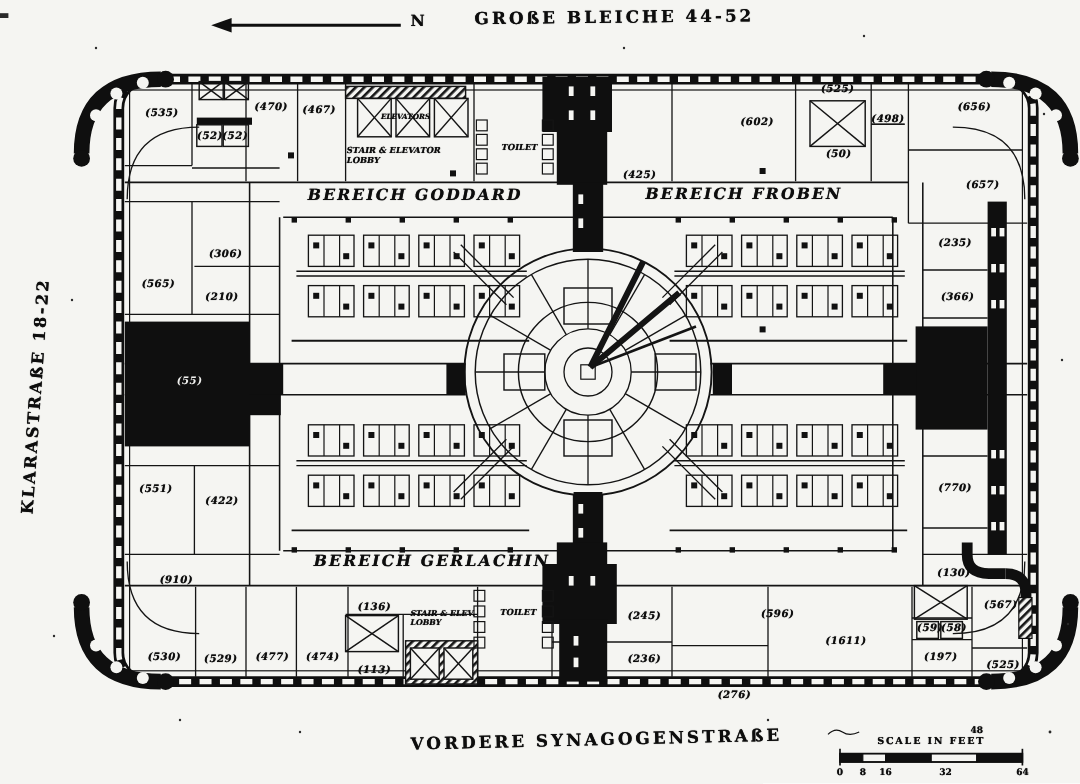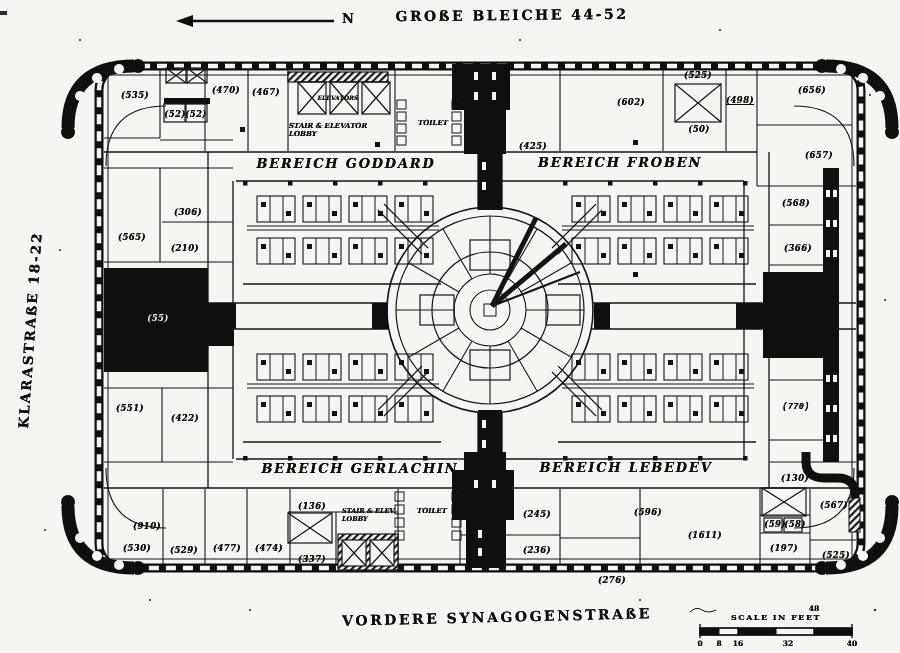--- a/index.html
+++ b/index.html
@@ -361,67 +361,66 @@
 </svg>
 
 <div id="labels">
   <span class="lbl street street-top" style="left:512px;top:15px;">GROßE BLEICHE 44-52</span>
   <span class="lbl street street-left" style="left:30px;top:330px;">KLARASTRAßE 18-22</span>
   <span class="lbl street street-bottom" style="left:497px;top:617px;">VORDERE SYNAGOGENSTRAßE</span>
   <span class="lbl north" style="left:348px;top:18px;">N</span>
   <span class="lbl quadrant" style="left:346px;top:163px;">BEREICH GODDARD</span>
   <span class="lbl quadrant" style="left:620px;top:162px;">BEREICH FROBEN</span>
   <span class="lbl quadrant" style="left:360px;top:468px;">BEREICH GERLACHIN</span>
-  <span class="lbl quadrant" style="left:626px;top:467px;">BEREICH LEBEDEV</span>
   <span class="lbl scale-label" style="left:776px;top:617px;">SCALE IN FEET</span>
 <span class="lbl room" style="left: 135px; top: 95px;">(535)</span>
       <span class="lbl room" style="left: 175px; top: 114px;">(52)</span>
       <span class="lbl room" style="left: 196px; top: 114px;">(52)</span>
       <span class="lbl room" style="left: 226px; top: 90px;">(470)</span>
       <span class="lbl room" style="left: 266px; top: 92px;">(467)</span>
       <span class="lbl room" style="left: 533px; top: 122px; margin-top: 24px;">(425)</span>
       <span class="lbl room" style="left: 631px; top: 102px;">(602)</span>
       <span class="lbl room" style="left: 698px; top: 75px;">(525)</span>
       <span class="lbl room" style="left: 740px; top: 100px; text-decoration: underline;">(498)</span>
       <span class="lbl room" style="left: 699px; top: 129px;">(50)</span>
       <span class="lbl room" style="left: 812px; top: 90px;">(656)</span>
       <span class="lbl room" style="left: 819px; top: 155px;">(657)</span>
-      <span class="lbl room" style="left: 796px; top: 203px;">(568)</span>
+      <span class="lbl room" style="left: 796px; top: 203px;">(235)</span>
       <span class="lbl room" style="left: 798px; top: 248px;">(366)</span>
       <span class="lbl room" style="left: 132px; top: 237px;">(565)</span>
       <span class="lbl room" style="left: 188px; top: 212px;">(306)</span>
       <span class="lbl room" style="left: 185px; top: 248px;">(210)</span>
       <span class="lbl room white" style="left: 158px; top: 318px;">(55)</span>
       <span class="lbl room" style="left: 130px; top: 408px;">(551)</span>
       <span class="lbl room" style="left: 185px; top: 418px;">(422)</span>
-      <span class="lbl room" style="left: 796px; top: 407px; font-family: Liberation Mono, monospace;">(770)</span>
+      <span class="lbl room" style="left: 796px; top: 407px;">(770)</span>
       <span class="lbl room" style="left: 785px; top: 478px; padding-left: 20px;">(130)</span>
-      <span class="lbl room" style="left: 147px; top: 484px; margin-top: 42px;">(910)</span>
+      <span class="lbl room" style="left: 147px; top: 484px;">(910)</span>
       <span class="lbl room" style="left: 137px; top: 548px;">(530)</span>
       <span class="lbl room" style="left: 184px; top: 550px; font-style: italic;">(529)</span>
       <span class="lbl room" style="left: 227px; top: 548px;">(477)</span>
       <span class="lbl room" style="left: 269px; top: 548px;">(474)</span>
       <span class="lbl room" style="left: 312px; top: 506px;">(136)</span>
-      <span class="lbl room" style="left: 312px; top: 559px;">(337)</span>
+      <span class="lbl room" style="left: 312px; top: 559px;">(113)</span>
       <span class="lbl room" style="left: 537px; top: 514px;">(245)</span>
       <span class="lbl room" style="left: 537px; top: 550px;">(236)</span>
       <span class="lbl room" style="left: 604px; top: 512px; margin-left: 44px;">(596)</span>
       <span class="lbl room" style="left: 612px; top: 580px;">(276)</span>
       <span class="lbl room" style="left: 705px; top: 535px;">(1611)</span>
       <span class="lbl room" style="left: 775px; top: 524px;">(59)</span>
       <span class="lbl room" style="left: 795px; top: 524px;">(58)</span>
       <span class="lbl room" style="left: 784px; top: 548px;">(197)</span>
       <span class="lbl room" style="left: 834px; top: 505px;">(567)</span>
       <span class="lbl room" style="left: 836px; top: 555px;">(525)</span>
       <span class="lbl facility" style="left: 338px; top: 98px; font-size: 6px; width: auto; white-space: nowrap;">ELEVATORS</span>
       <span class="lbl facility" style="left: 337px; top: 130px; font-size: 7px; width: 96px; white-space: normal;">STAIR &amp; ELEVATOR LOBBY</span>
       <span class="lbl facility" style="left: 433px; top: 123px; font-size: 7px; width: auto; white-space: nowrap;">TOILET</span>
       <span class="lbl facility" style="left: 432px; top: 511px; font-size: 7px; width: auto; white-space: nowrap;">TOILET</span>
       <span class="lbl facility" style="left: 371px; top: 516px; font-size: 6.5px; width: 58px; white-space: normal;">STAIR &amp; ELEV. LOBBY</span>
       <span class="lbl scale-tick" style="left: 700px; top: 643px;">0</span>
       <span class="lbl scale-tick" style="left: 719px; top: 643px;">8</span>
       <span class="lbl scale-tick" style="left: 738px; top: 643px;">16</span>
       <span class="lbl scale-tick" style="left: 776px; top: 643px; margin-left: 12px;">32</span>
       <span class="lbl scale-tick" style="left: 814px; top: 608px;">48</span>
-      <span class="lbl scale-tick" style="left: 852px; top: 643px;">40</span>
+      <span class="lbl scale-tick" style="left: 852px; top: 643px;">64</span>
     </div>
 
 </div>
 
 </body></html>

